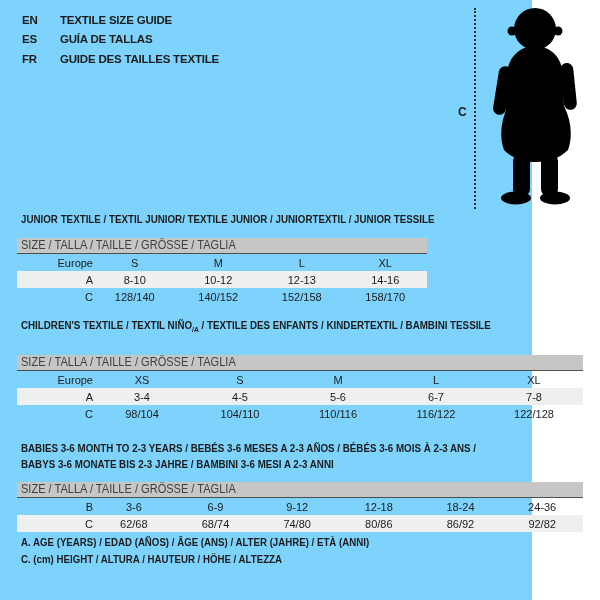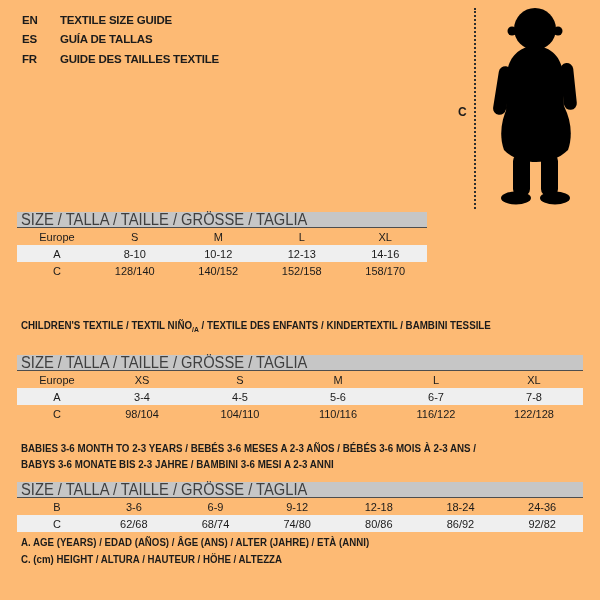--- a/index.html
+++ b/index.html
@@ -7,23 +7,23 @@
     padding: 0;
     width: 600px;
     height: 600px;
     background: #ffffff;
     overflow: hidden;
     font-family: "Liberation Sans", "DejaVu Sans", sans-serif;
     color: #1b1b1b;
   }
   .canvas {
     position: relative;
-    width: 600px;
+    width: 532px;
     height: 600px;
-    background: #fdba74;
+    background: #7dd3fc;
   }
   
   .lang-list {
     position: absolute;
     left: 22px;
     top: 11px;
   }
   .lang-row {
     display: flex;
     line-height: 19.4px;
@@ -82,41 +82,41 @@
   .gap12 { margin-bottom: 12px; }
   .gap18 { margin-bottom: 18px; }
   .gap10 { margin-bottom: 10px; }
   .two-line { line-height: 15.5px; }
 
   .size-bar {
     background: #c6c6c6;
     border-bottom: 1px solid #4d4d4d;
     height: 15px;
     line-height: 15px;
-    font-size: 16px;
+    font-size: 12px;
     color: #3f3f3f;
     padding-left: 4px;
   }
   .size-bar .cond { transform: scaleX(0.92); }
 
   table.grid {
     width: 100%;
     border-collapse: collapse;
     table-layout: fixed;
   }
   table.grid td {
     height: 17px;
     font-size: 11px;
     text-align: center;
     padding: 0;
     white-space: nowrap;
   }
   table.grid td.label {
     width: 72px;
-    text-align: center;
+    text-align: right;
     padding-left: 4px;
   }
   table.grid tr.shaded { background: #efefef; }
 
   
   .notes {
     position: absolute;
     left: 17px;
     top: 534px;
   }
@@ -160,20 +160,23 @@
       <rect x="79" y="59" width="13" height="47" rx="6.5" transform="rotate(-6 85 82)"></rect>
       <path d="M25,102 C18,116 16,132 21,146 C30,155 42,158 53,158 C64,158 76,155 85,146 C90,132 88,116 81,102 Z"></path>
       <rect x="30" y="150" width="17" height="42" rx="7"></rect>
       <rect x="58" y="150" width="17" height="42" rx="7"></rect>
       <ellipse cx="33" cy="194" rx="15" ry="6.5"></ellipse>
       <ellipse cx="72" cy="194" rx="15" ry="6.5"></ellipse>
     </g>
   </svg>
 
   <section class="tbl" style="top:212px; width:410px;">
+    <div class="tbl-title gap12">
+      <span class="cond">JUNIOR TEXTILE / TEXTIL JUNIOR/ TEXTILE JUNIOR / JUNIORTEXTIL / JUNIOR TESSILE</span>
+    </div>
     <div class="size-bar">
       <span class="cond">SIZE / TALLA / TAILLE / GRÖSSE / TAGLIA</span>
     </div>
     <table class="grid">
       <tbody>
           <tr>
             <td class="label">Europe</td>
             <td>S</td>
             <td>M</td>
             <td>L</td>

